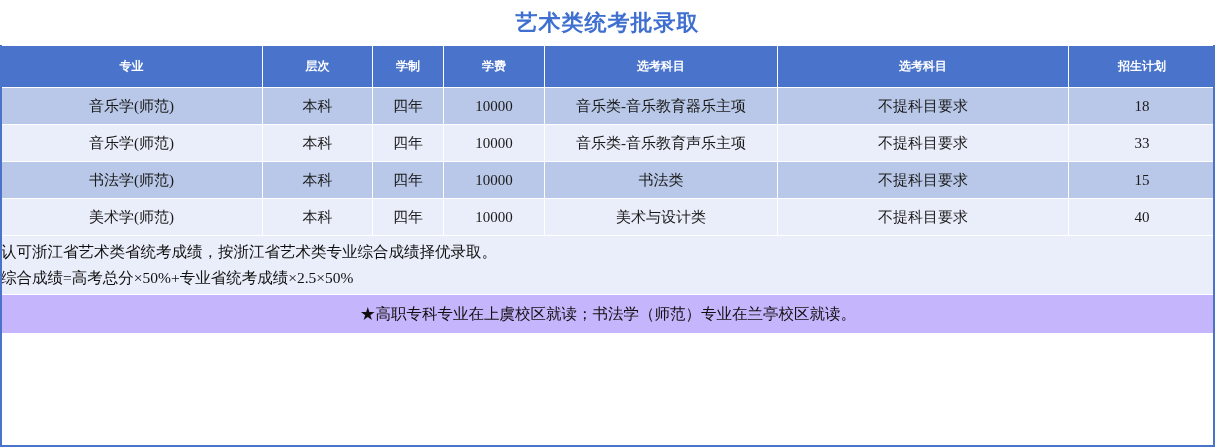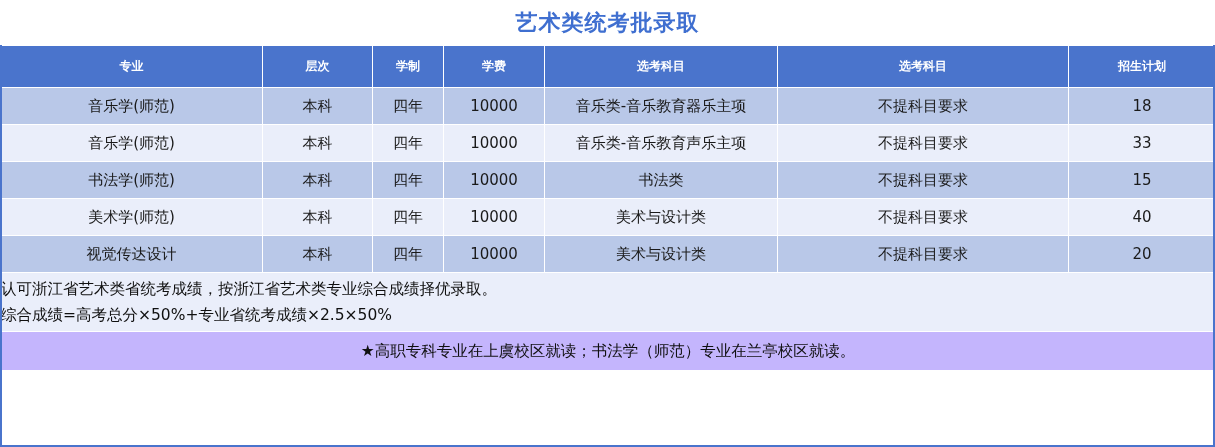--- a/index.html
+++ b/index.html
@@ -59,20 +59,21 @@
   tbody td {
     height: 36px;
     font-size: 15px;
     color: #1a1a1a;
     text-align: center;
     vertical-align: middle;
     border-left: 1px solid transparent;
     border-right: 1px solid transparent;
     border-top: none;
     border-bottom: none;
+    font-family: Liberation Serif, serif;
   }
   tr.row-odd td { background: #b9c8e8; }
   tr.row-even td { background: #eaeefa; }
 
   tr.row-odd td { border-left-color: #ffffff; border-right-color: #ffffff; }
   tr.row-even td { border-left-color: #ffffff; border-right-color: #ffffff; }
 
   td.note-cell {
     background: #eaeefa;
     text-align: left;
@@ -188,29 +189,20 @@
       </tr>
       <tr class="row-even">
         <td>美术学(师范)</td>
         <td>本科</td>
         <td>四年</td>
         <td>10000</td>
         <td>美术与设计类</td>
         <td>不提科目要求</td>
         <td>40</td>
       </tr>
-      <tr class="row-odd">
-        <td>视觉传达设计</td>
-        <td>本科</td>
-        <td>四年</td>
-        <td>10000</td>
-        <td>美术与设计类</td>
-        <td>不提科目要求</td>
-        <td>20</td>
-      </tr>
       <tr>
         <td class="note-cell" colspan="7">
           <span class="note-line">认可浙江省艺术类省统考成绩，按浙江省艺术类专业综合成绩择优录取。</span>
           <span class="note-line">综合成绩=高考总分×50%+专业省统考成绩×2.5×50%</span>
         </td>
       </tr>
       <tr>
         <td class="footer-cell" colspan="7">★高职专科专业在上虞校区就读；书法学（师范）专业在兰亭校区就读。</td>
       </tr>
     </tbody>

